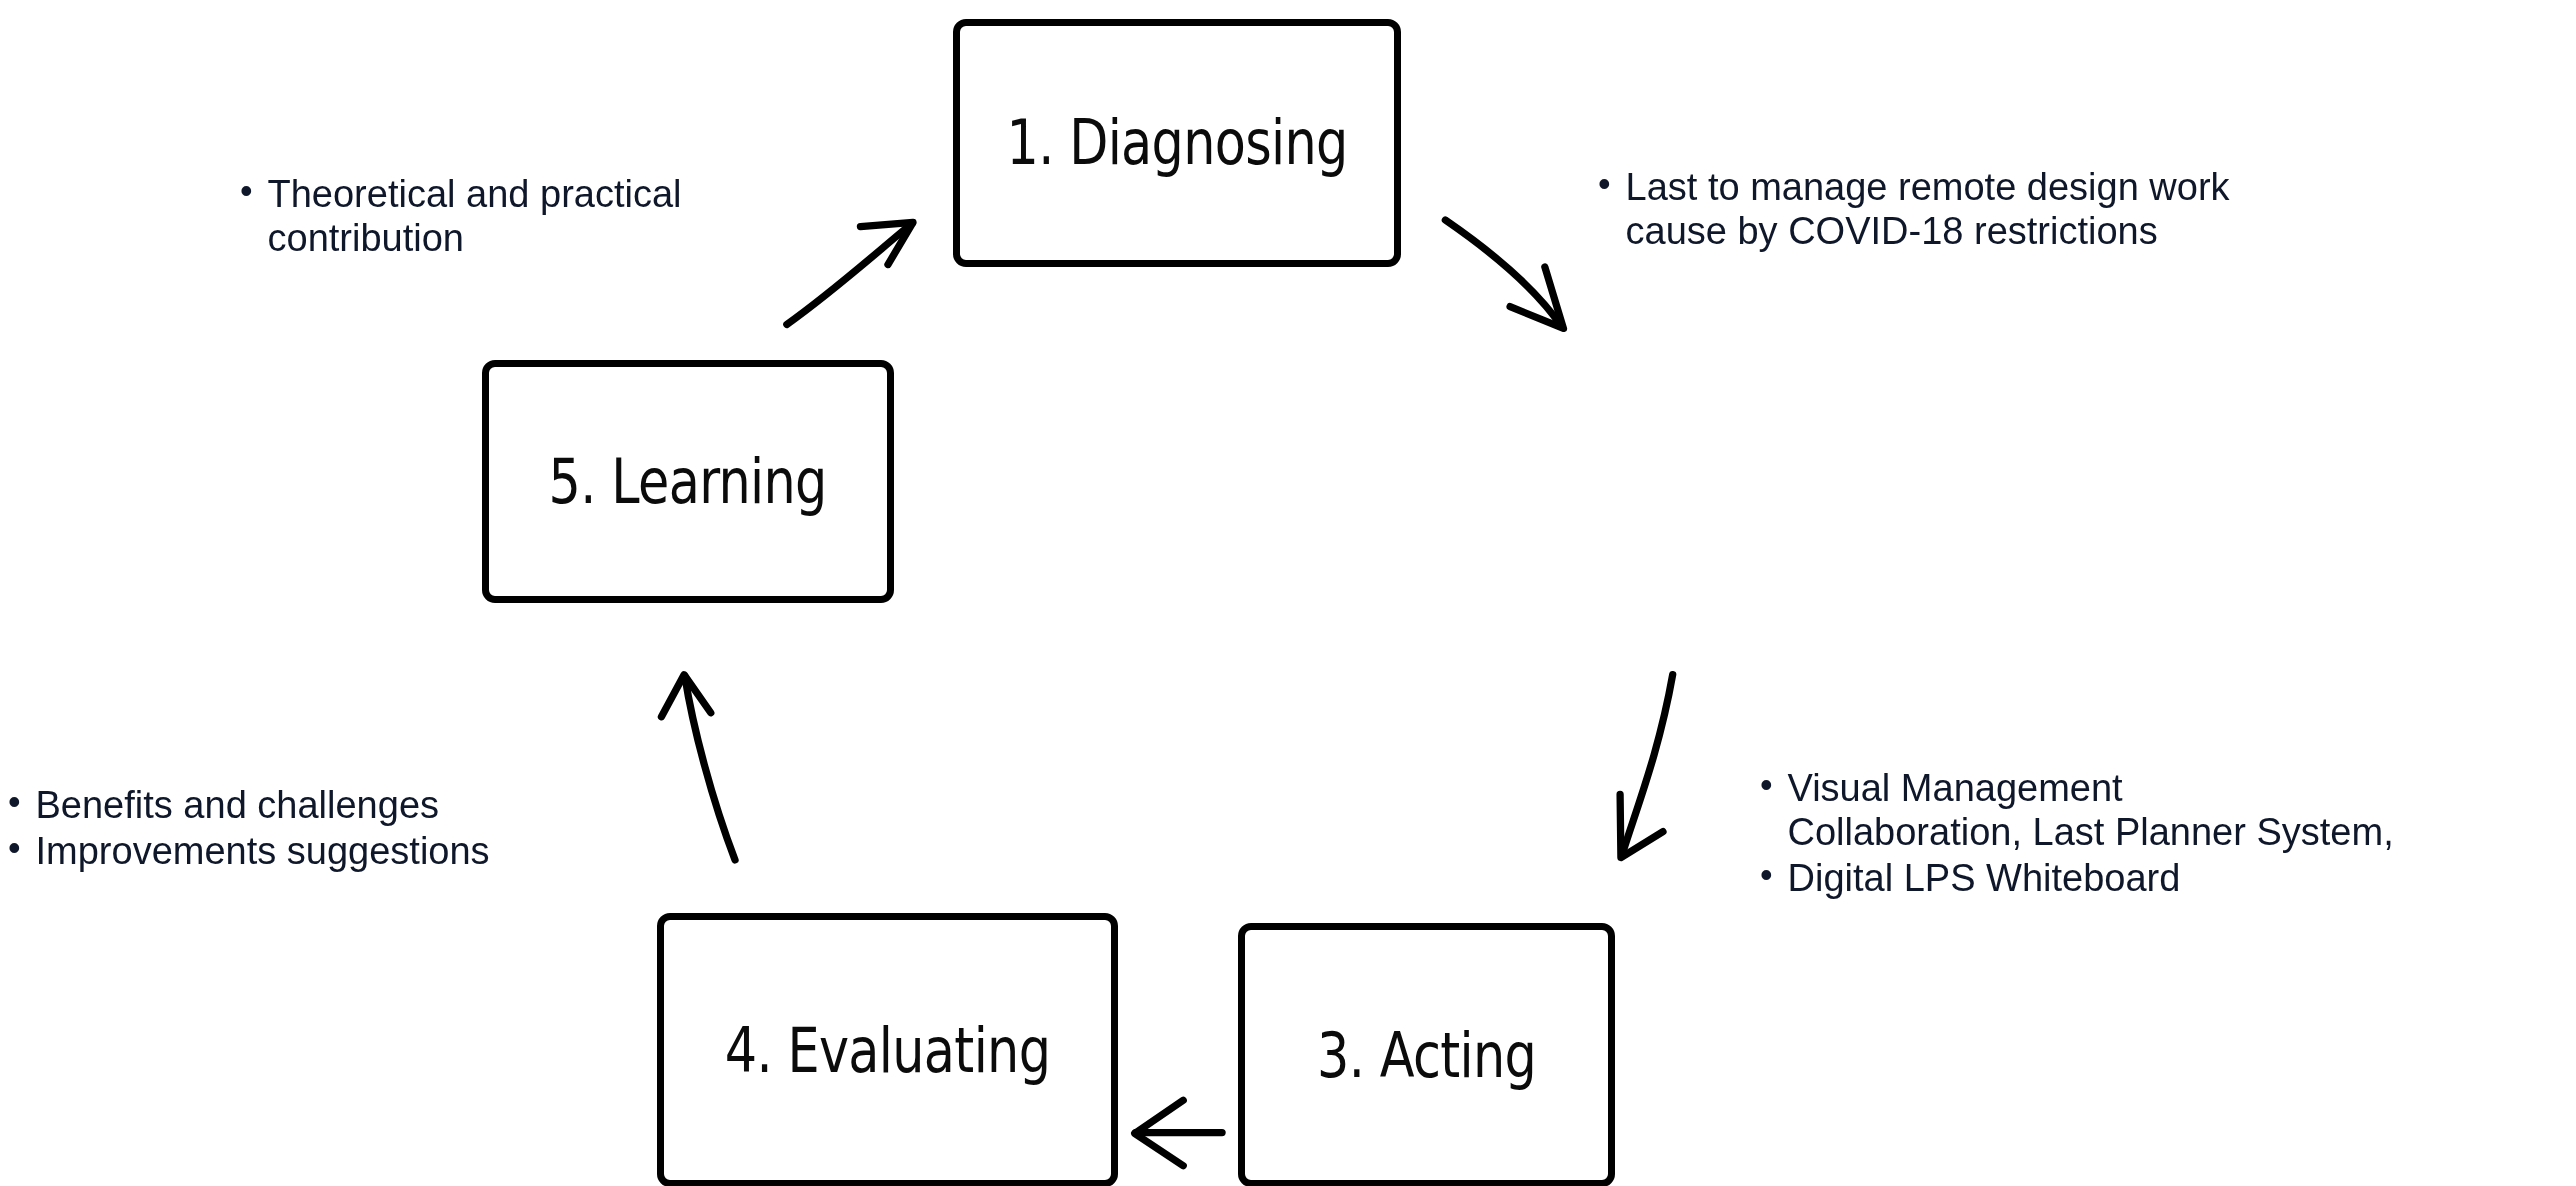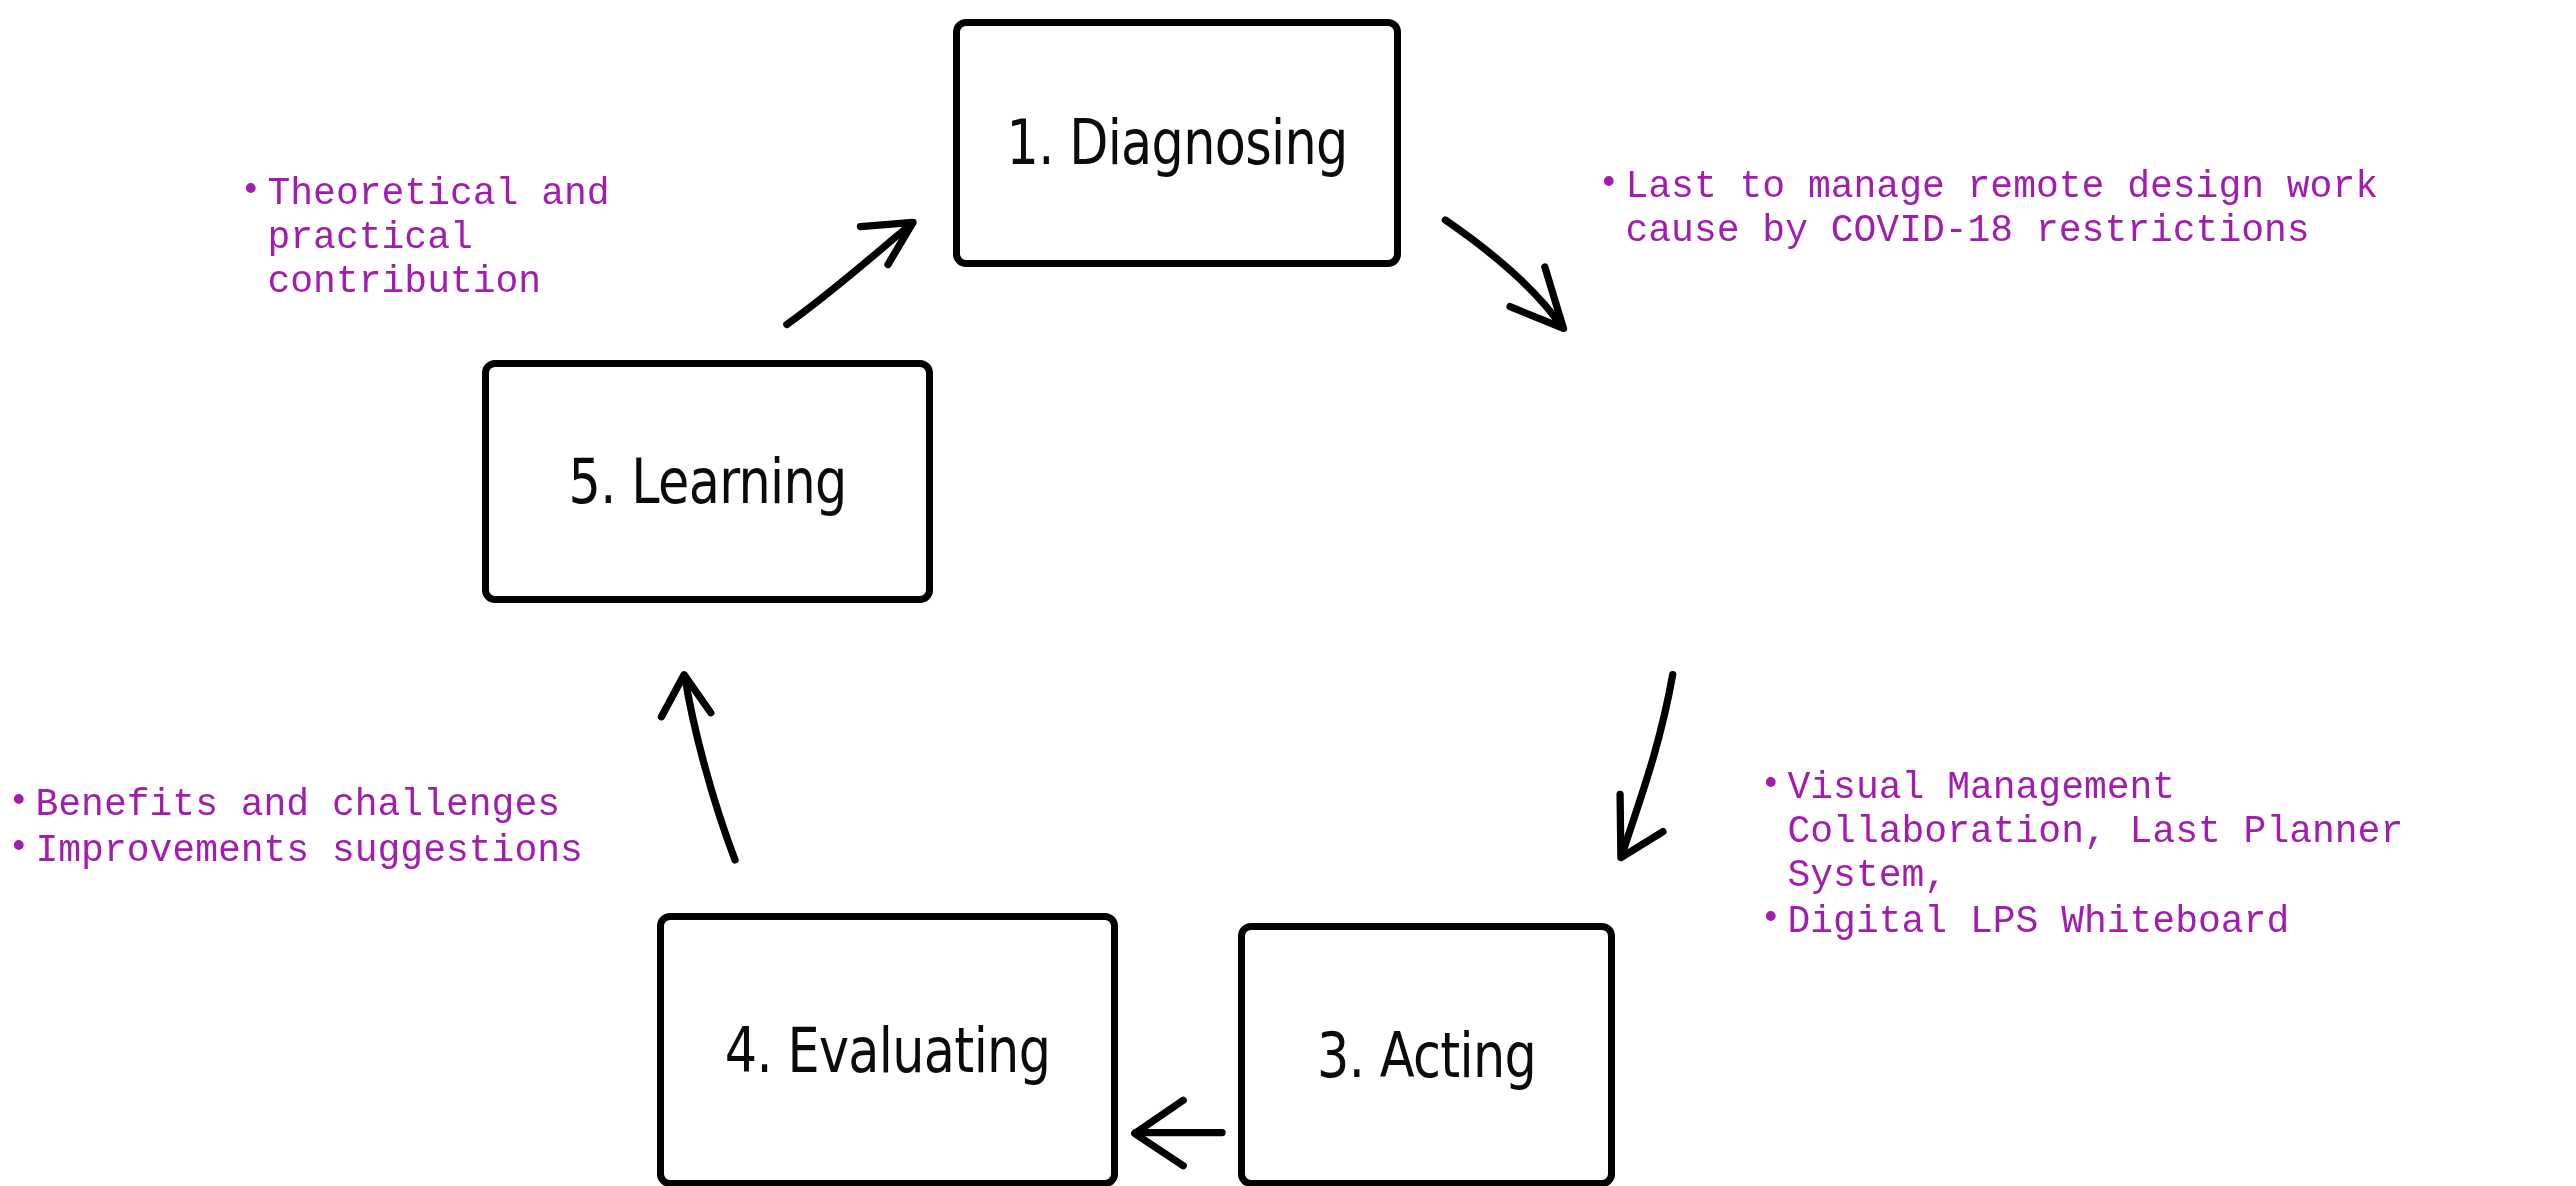--- a/index.html
+++ b/index.html
@@ -34,29 +34,29 @@
     color: #0b0b0b;
     letter-spacing: -0.8px;
     white-space: nowrap;
     transform: scaleX(0.82);
   }
 
   #box-diagnosing { left: 953px; top: 18.6px;   width: 448px; height: 248px; }
   #box-planning   { left: 1412px; top: 366px;  width: 467px; height: 253px; }
   #box-acting     { left: 1238px; top: 923px; width: 377px; height: 264px; }
   #box-evaluating { left: 657px;  top: 913px; width: 461px; height: 274px; }
-  #box-learning   { left: 482px;  top: 360px;  width: 451px; height: 243px; }
+  #box-learning   { left: 482px;  top: 360px;  width: 412px; height: 243px; }
 
   
   .annotation {
     position: absolute;
-    font-family: Liberation Mono, monospace;
+    font-family: Liberation Sans, sans-serif;
     font-size: 38px;
     line-height: 1.16;
-    color: #a21caf;
+    color: #0f172a;
   }
   .annotation ul {
     list-style: none;
     margin: 0;
     padding: 0;
   }
   .annotation li {
     position: relative;
     padding-left: 27.5px;
     margin: 0 0 1.6px 0;

